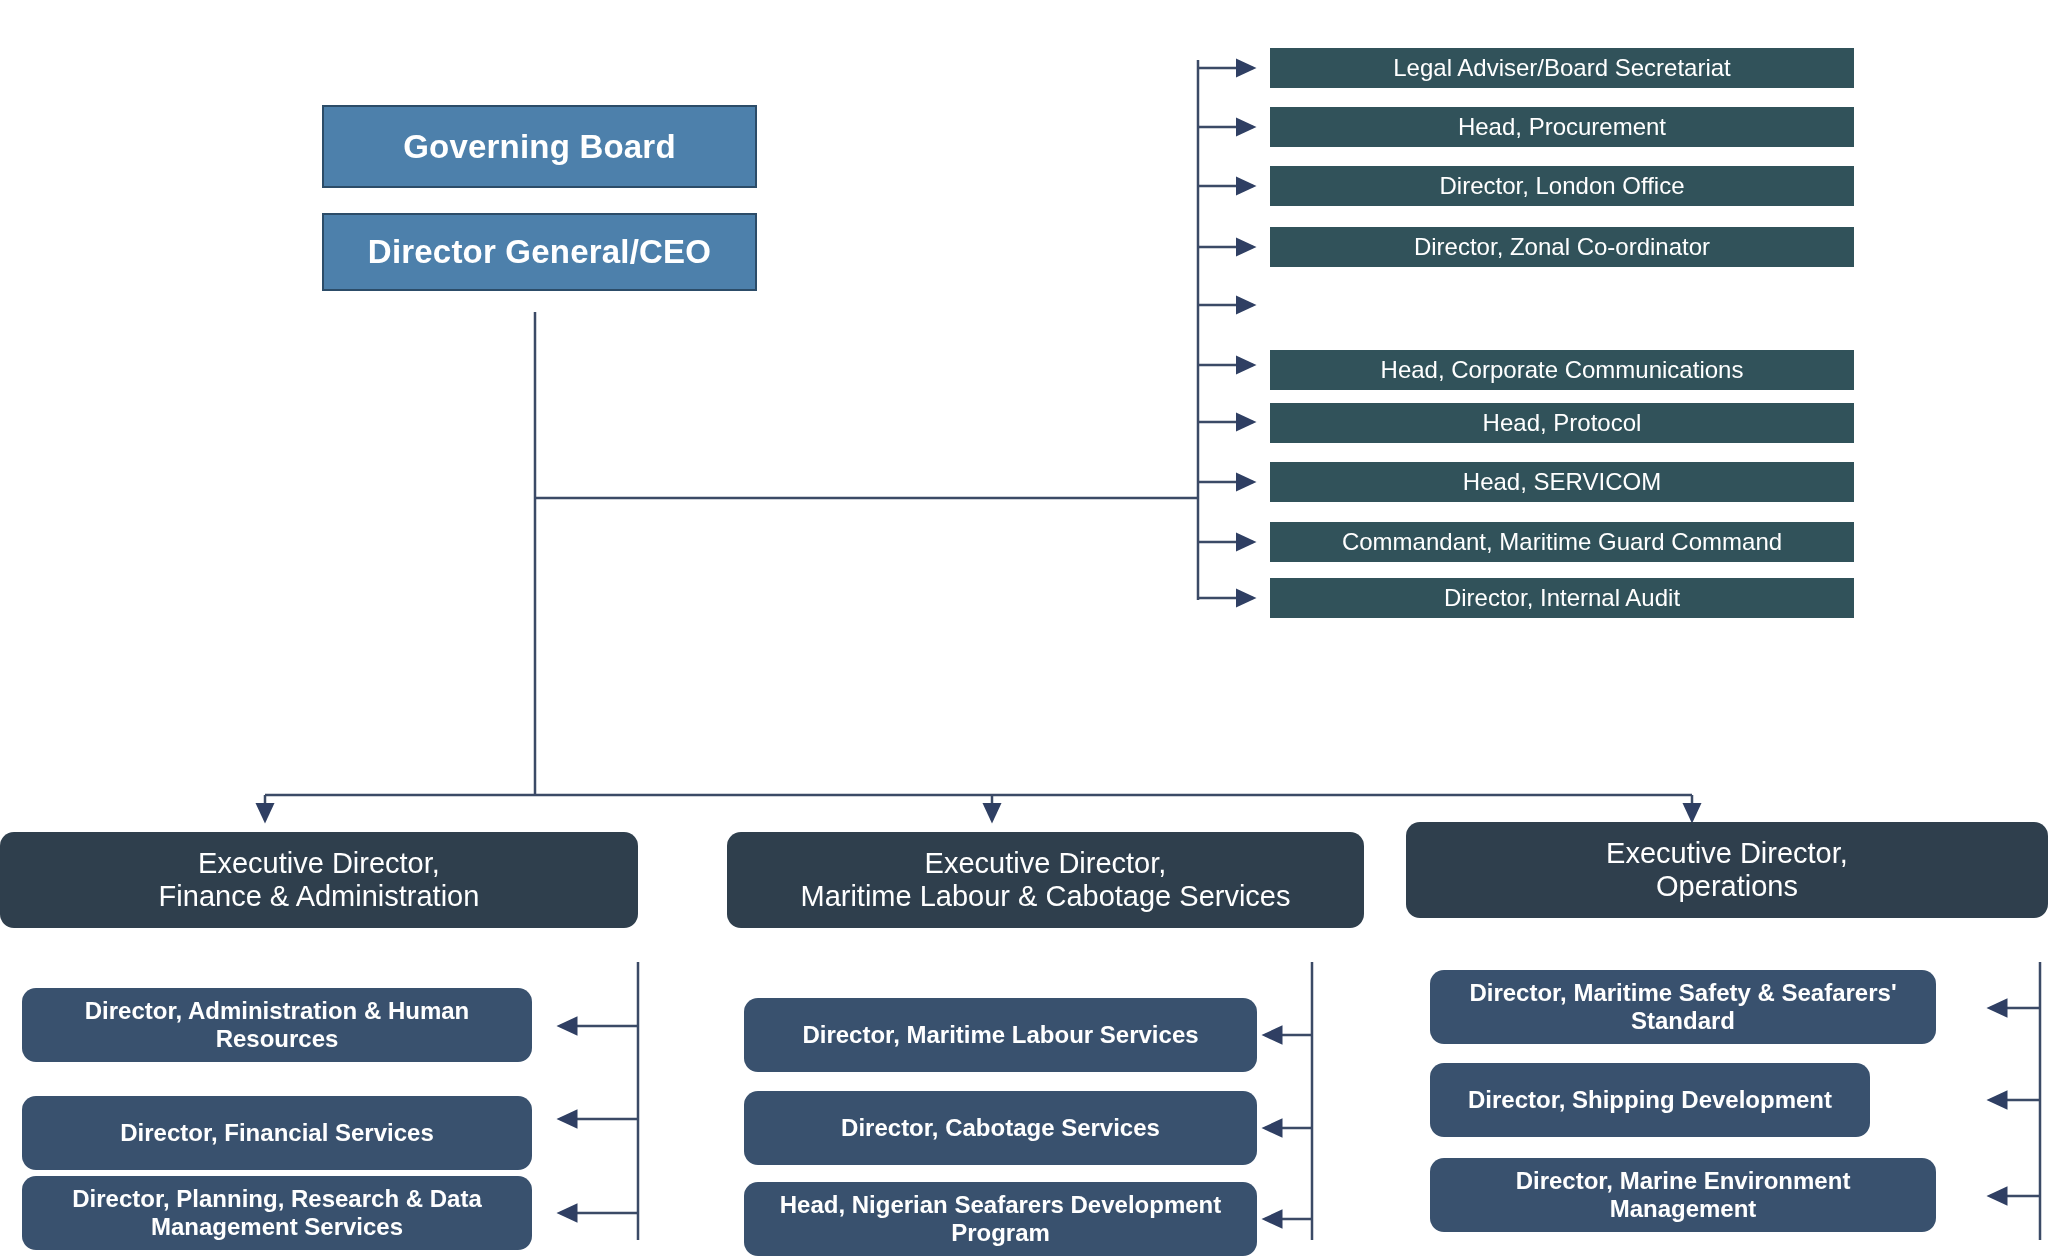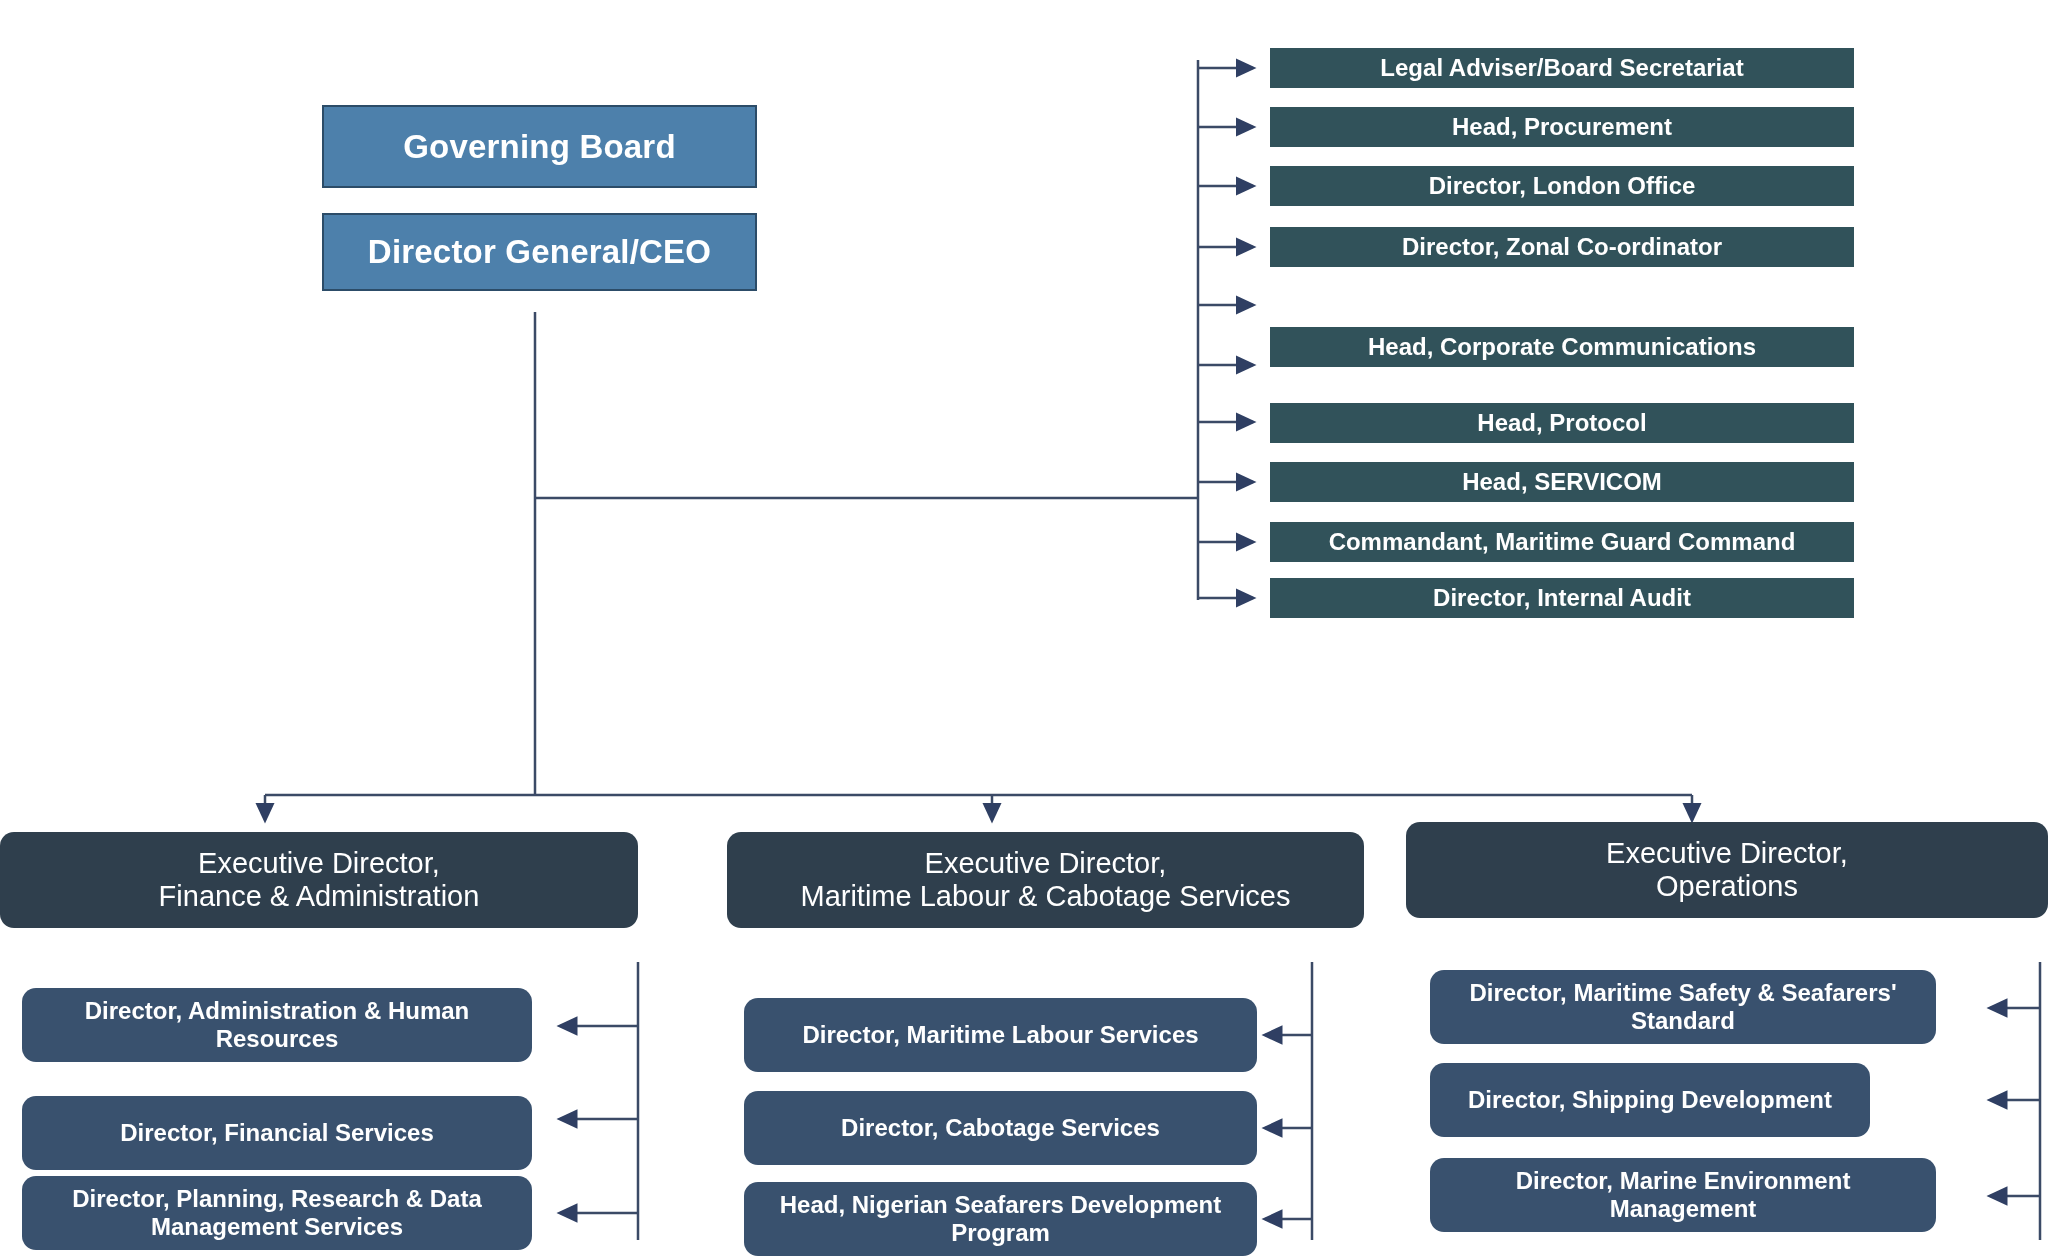--- a/index.html
+++ b/index.html
@@ -34,21 +34,21 @@
   .top-box {
     background: #4d80ab;
     border: 2px solid #2c4c68;
     font-weight: bold;
     font-size: 33px;
     letter-spacing: 0.2px;
   }
   
   .staff-bar {
     background: #31525a;
-    font-weight: bold;
+    font-weight: normal;
     font-size: 24px;
     padding: 0 8px;
   }
   
   .exec-box {
     background: #2f3f4d;
     border-radius: 14px;
     font-size: 29px;
     padding: 0 22px;
   }
@@ -141,21 +141,21 @@
   </div>
   <div class="node staff-bar" style="left:1270px; top:107px; width:584px; height:40px;">
     <span>Head, Procurement</span>
   </div>
   <div class="node staff-bar" style="left:1270px; top:166px; width:584px; height:40px;">
     <span>Director, London Office</span>
   </div>
   <div class="node staff-bar" style="left:1270px; top:227px; width:584px; height:40px;">
     <span>Director, Zonal Co-ordinator</span>
   </div>
-  <div class="node staff-bar" style="left:1270px; top:327px; width:584px; height:40px;">
+  <div class="node staff-bar" style="left:1270px; top:350px; width:584px; height:40px;">
     <span>Head, Corporate Communications</span>
   </div>
   <div class="node staff-bar" style="left:1270px; top:403px; width:584px; height:40px;">
     <span>Head, Protocol</span>
   </div>
   <div class="node staff-bar" style="left:1270px; top:462px; width:584px; height:40px;">
     <span>Head, SERVICOM</span>
   </div>
   <div class="node staff-bar" style="left:1270px; top:522px; width:584px; height:40px;">
     <span>Commandant, Maritime Guard Command</span>

